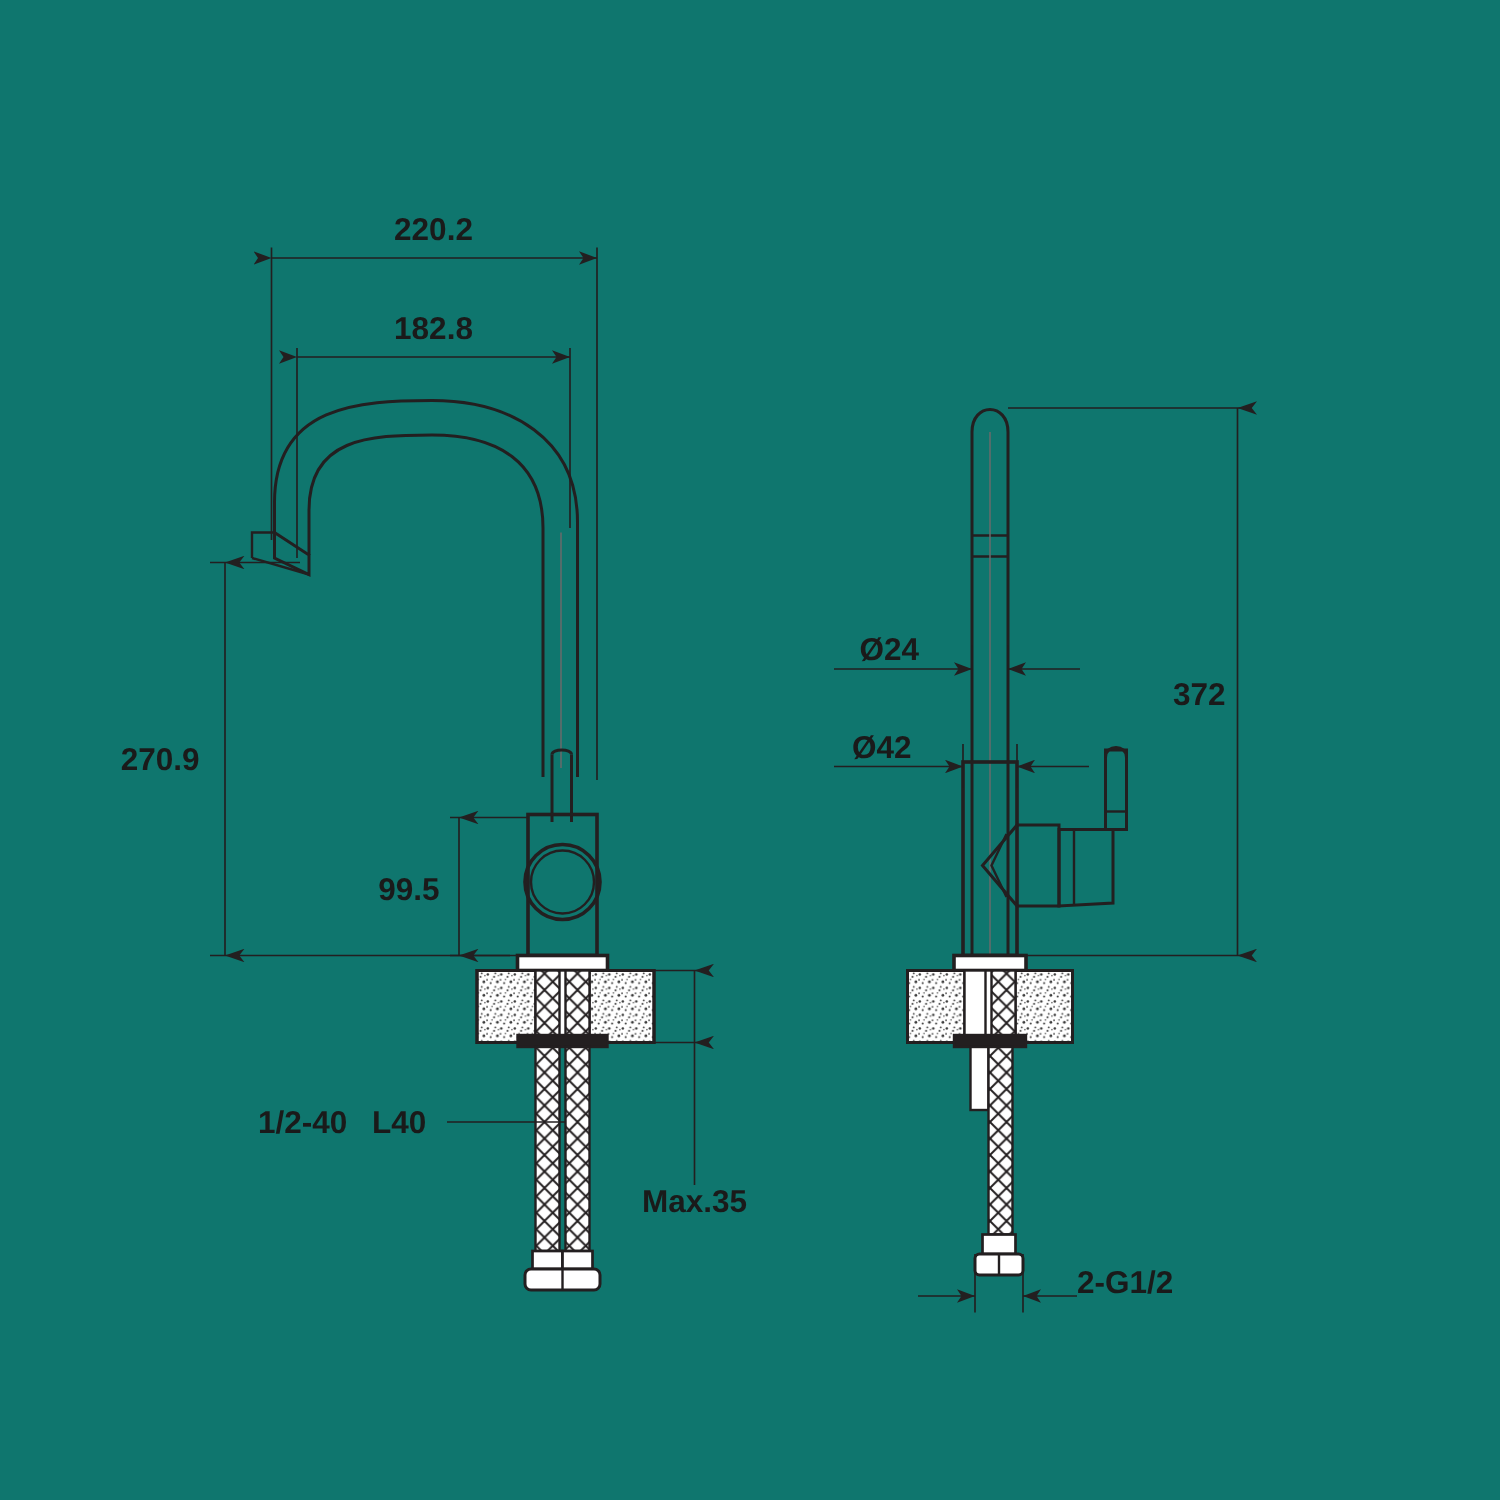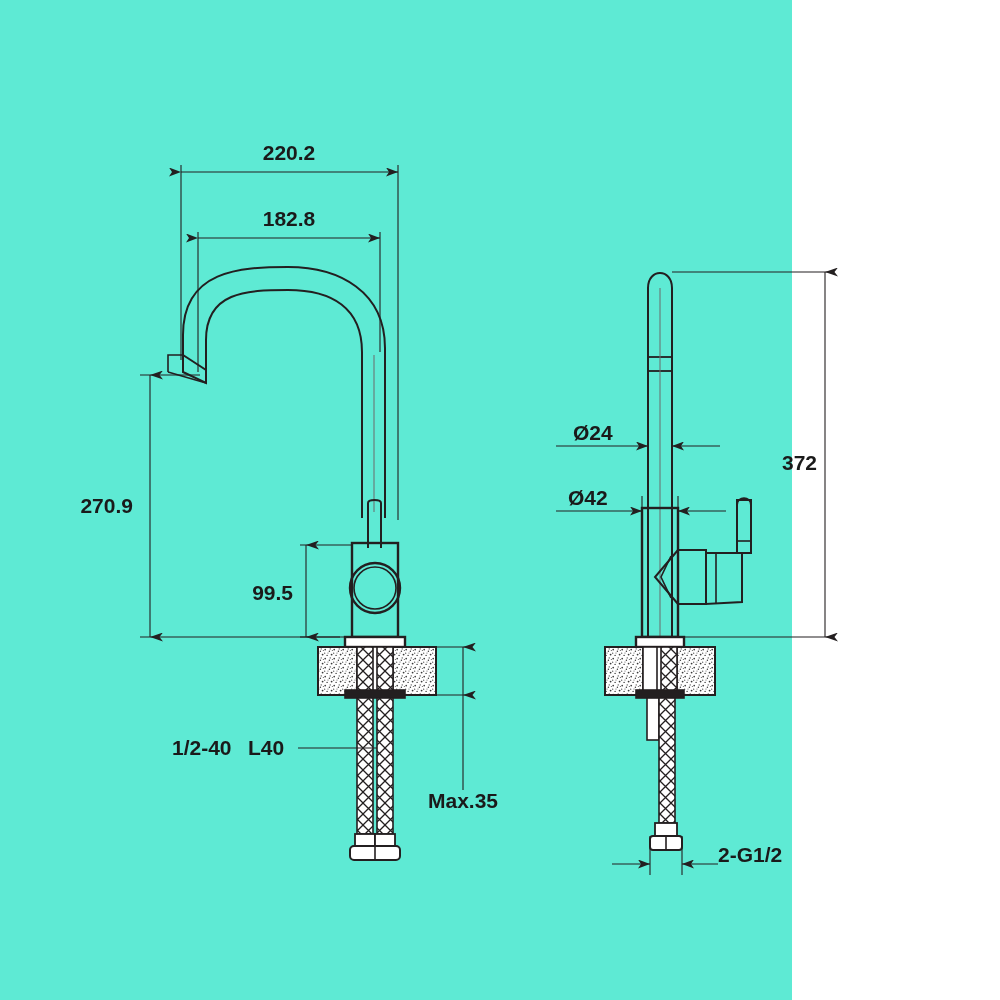--- a/index.html
+++ b/index.html
@@ -1,18 +1,18 @@
 <!DOCTYPE html>
 <html><head>
 <meta charset="utf-8">
 <style>
   html,body{margin:0;padding:0;background:#ffffff;}
   body{width:1000px;height:1000px;overflow:hidden;
        font-family:"Liberation Sans","DejaVu Sans",sans-serif;}
-  #sheet{position:relative;width:792px;height:1000px;background:#5eead4;}
+  #sheet{position:relative;width:1000px;height:1000px;background:#0f766e;}
   svg{display:block;}
   .dimtext{font-family:"Liberation Sans","DejaVu Sans",sans-serif;
            font-weight:bold;font-size:21px;fill:#1a1a1a;}
 </style>
 </head>
 <body>
 
 <div id="sheet">
 <svg width="1000" height="1000" viewBox="0 0 1000 1000">
 

